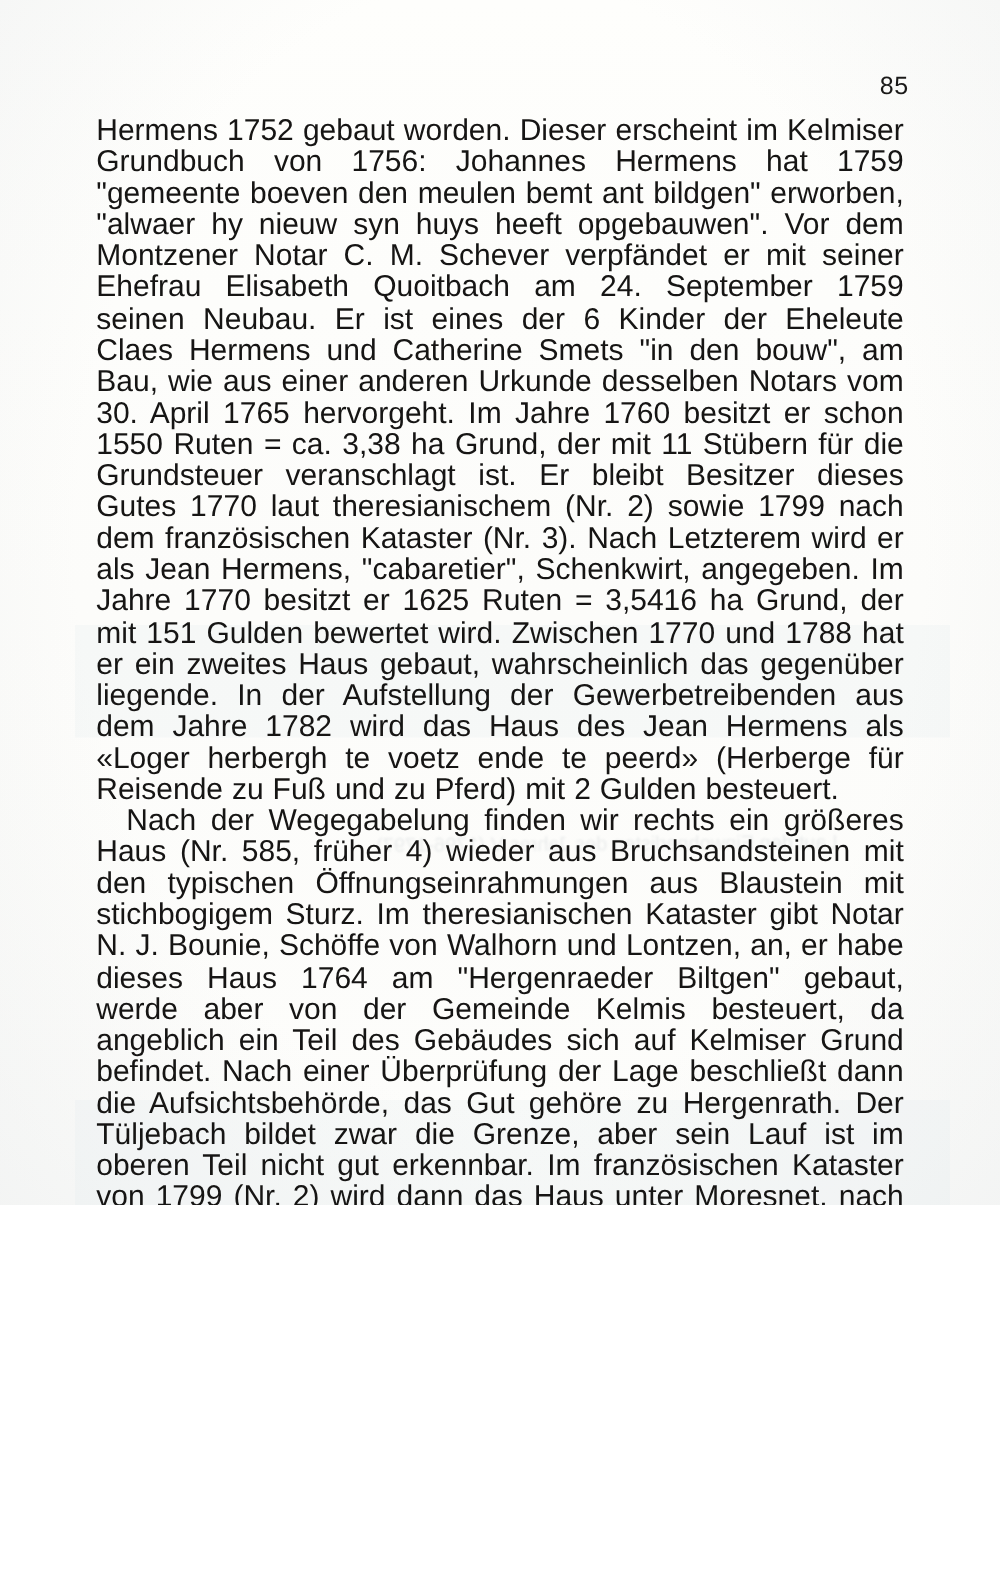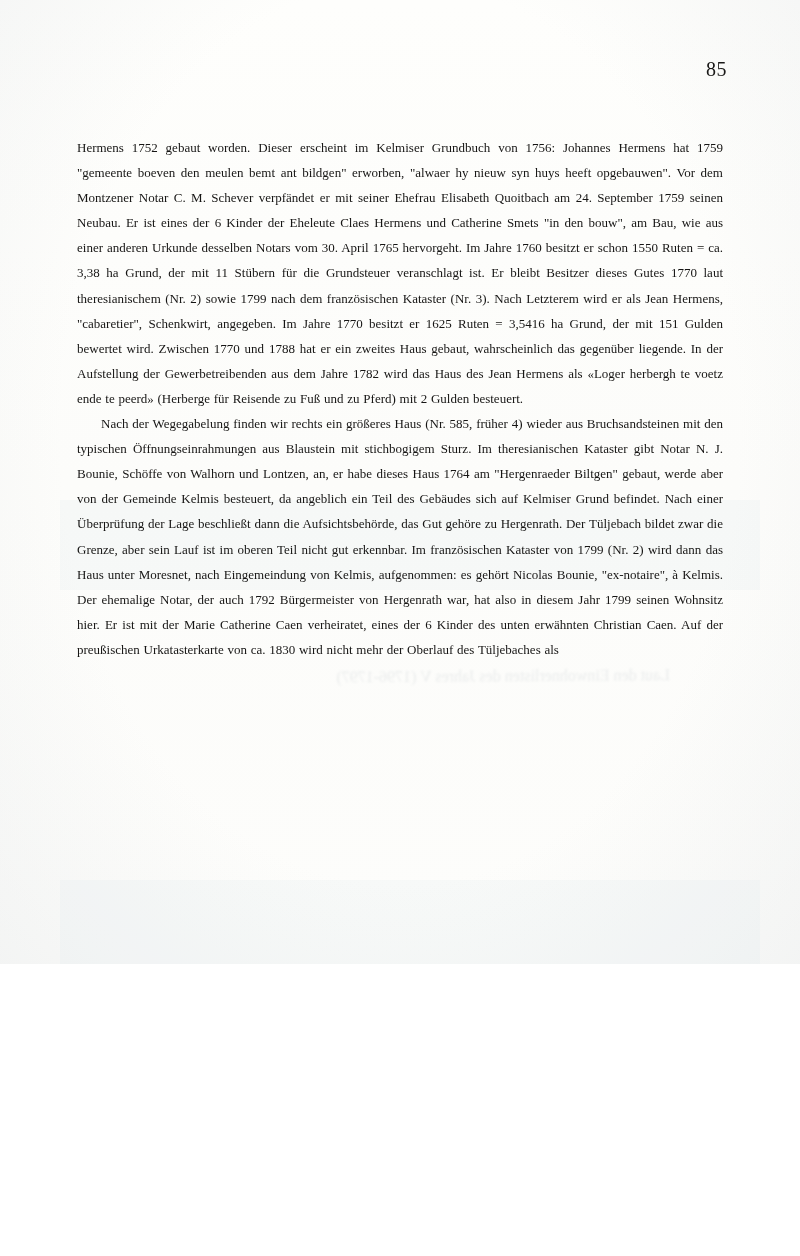--- a/index.html
+++ b/index.html
@@ -9,42 +9,41 @@
   }
   .scan-page {
     position: relative;
     width: 800px;
     height: 964px;
     margin: 0 auto;
     background:
       radial-gradient(ellipse at 50% 45%, rgba(255,255,255,0) 60%, rgba(225,228,230,0.35) 100%),
       linear-gradient(180deg, #fefefc 0%, #fcfcfa 50%, #fdfdfb 100%);
     overflow: hidden;
-    font-family: Liberation Serif, serif;
+    font-family: Liberation Sans, sans-serif;
     color: #161514;
   }
   .page-number {
     position: absolute;
     top: 58px;
     right: 73px;
     font-size: 20px;
     letter-spacing: 0.5px;
     color: #1a1918;
   }
   .text-block {
     position: absolute;
     top: 92px;
     left: 77px;
     width: 646px;
-    font-size: 13px;
+    font-size: 24px;
     line-height: 25.1px;
     text-align: justify;
     text-justify: inter-word;
     word-spacing: 0.5px;
-    margin-top: 43px;
   }
   .text-block p {
     margin: 0;
     padding: 0;
   }
   .text-block p.indented {
     text-indent: 24px;
   }
   
   .bleedthrough {

